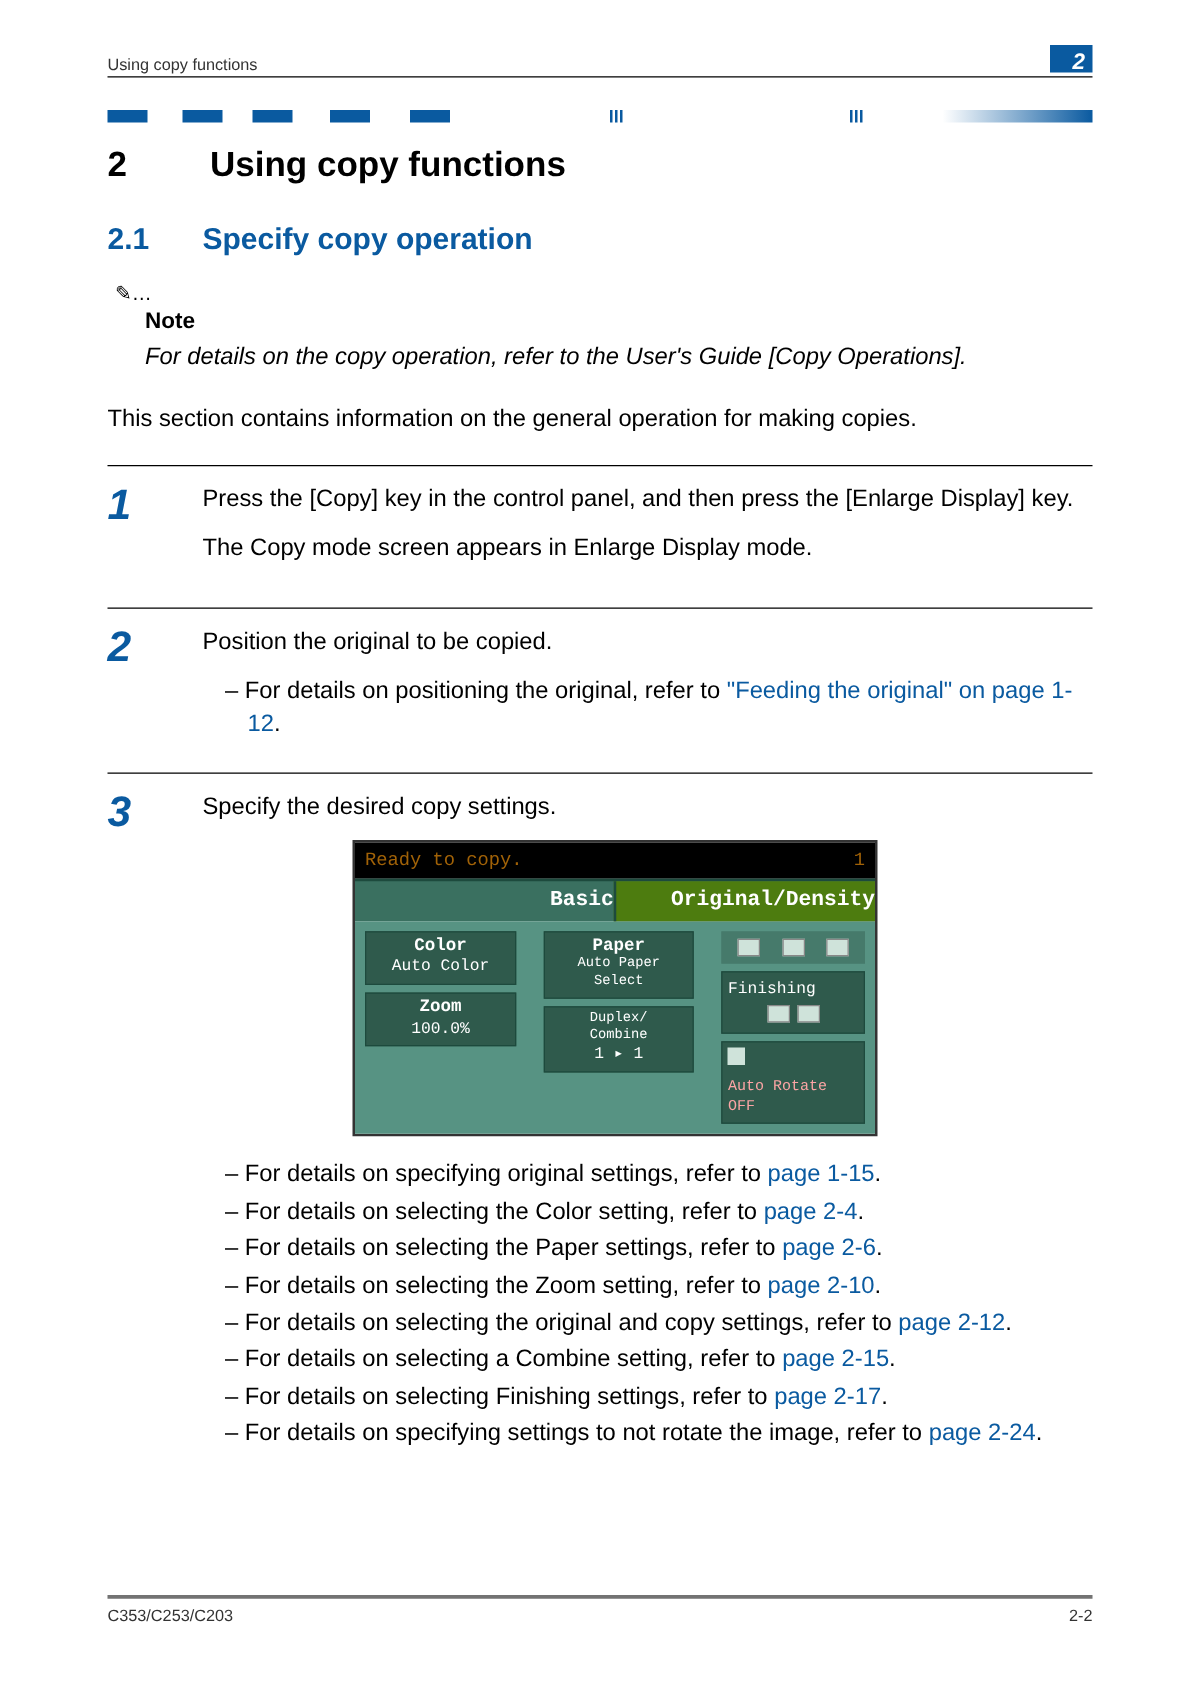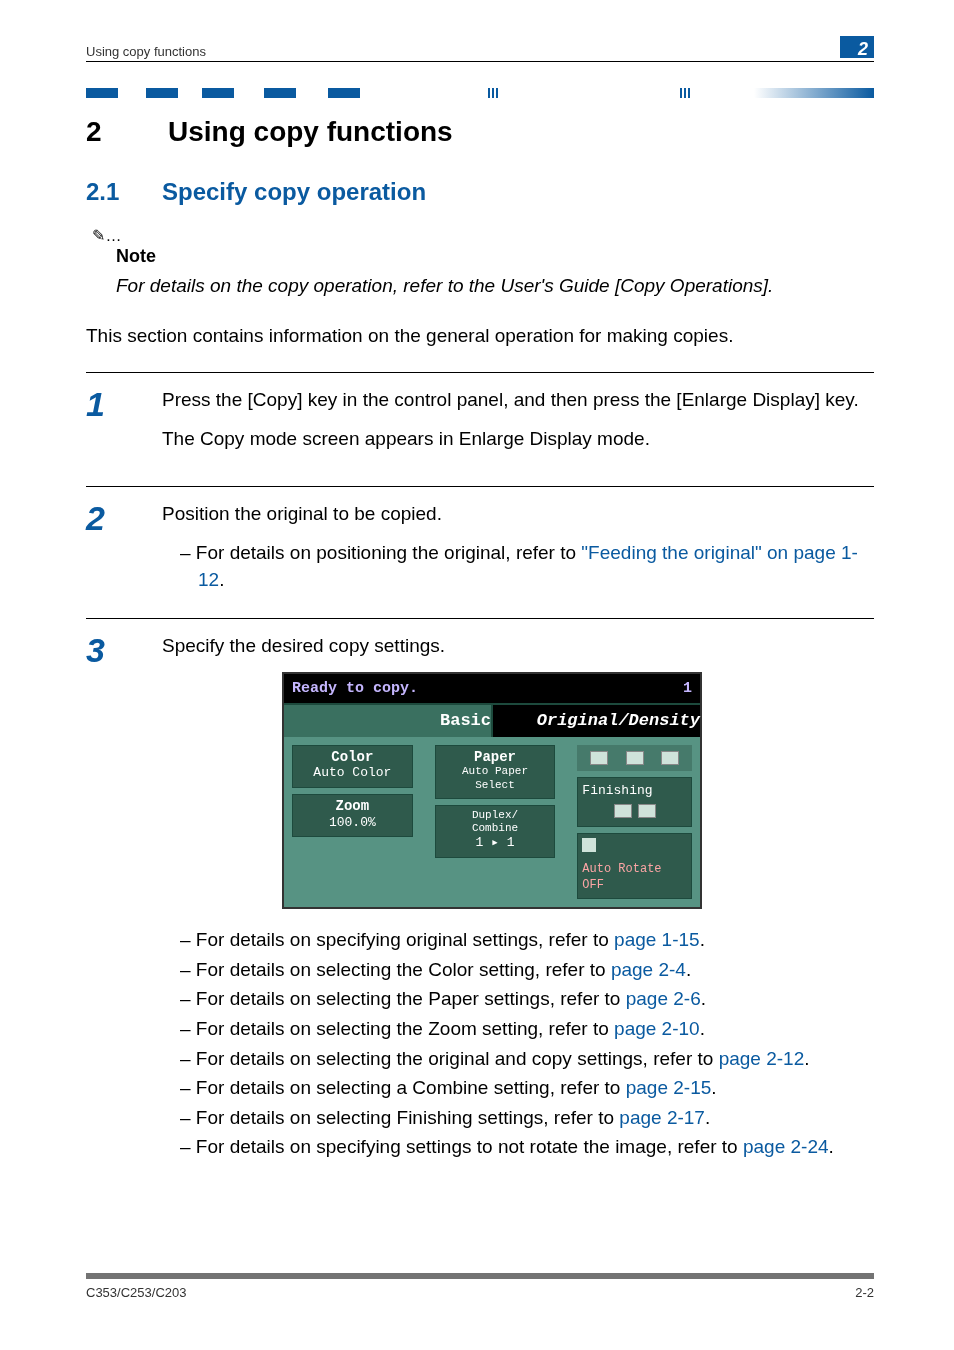--- a/index.html
+++ b/index.html
@@ -137,44 +137,43 @@
 
   
   .lcd-wrap {
     margin: 8px 0 18px 120px;
     width: 420px;
     border: 2px solid #333;
     font-family: "Courier New", monospace;
   }
   .lcd-top {
     background: #000;
-    color: #c4b5fd;
+    color: #a16207;
     display:flex;
     justify-content: space-between;
     padding: 4px 8px;
     font-size: 15px;
-    font-weight: bold;
+    font-weight: normal;
   }
   .lcd-tabs {
     display:flex;
     background: #3a7060;
     border-top: 2px solid #1d4a3d;
   }
   .lcd-tab {
     flex:1;
     text-align:right;
     color:#fff;
     font-size:17px;
     padding:4px 0;
     font-weight:bold;
   }
   .lcd-tab.inactive {
-    background: #000000;
+    background: #4d7c0f;
     border-left: 2px solid #1d4a3d;
-    font-style: italic;
   }
   .lcd-main {
     background: #579383;
     padding: 8px;
     display:flex;
     gap:22px;
   }
   .lcd-col { display:flex; flex-direction:column; gap:6px; flex:1; }
   .lcd-col.right { flex: 0.95; }
   .lcd-cell {
@@ -207,21 +206,21 @@
 
   .footer {
     position: absolute;
     bottom: 50px;
     left: 86px;
     right: 80px;
     display:flex;
     justify-content: space-between;
     font-size: 13px;
     color:#333;
-    border-top: 6px solid #737373;
+    border-top: 3px solid #737373;
     padding-top: 6px;
     text-align: right;
   }
 </style>
 </head>
 <body>
 
 <div class="page">
 
   <div class="running-head">

